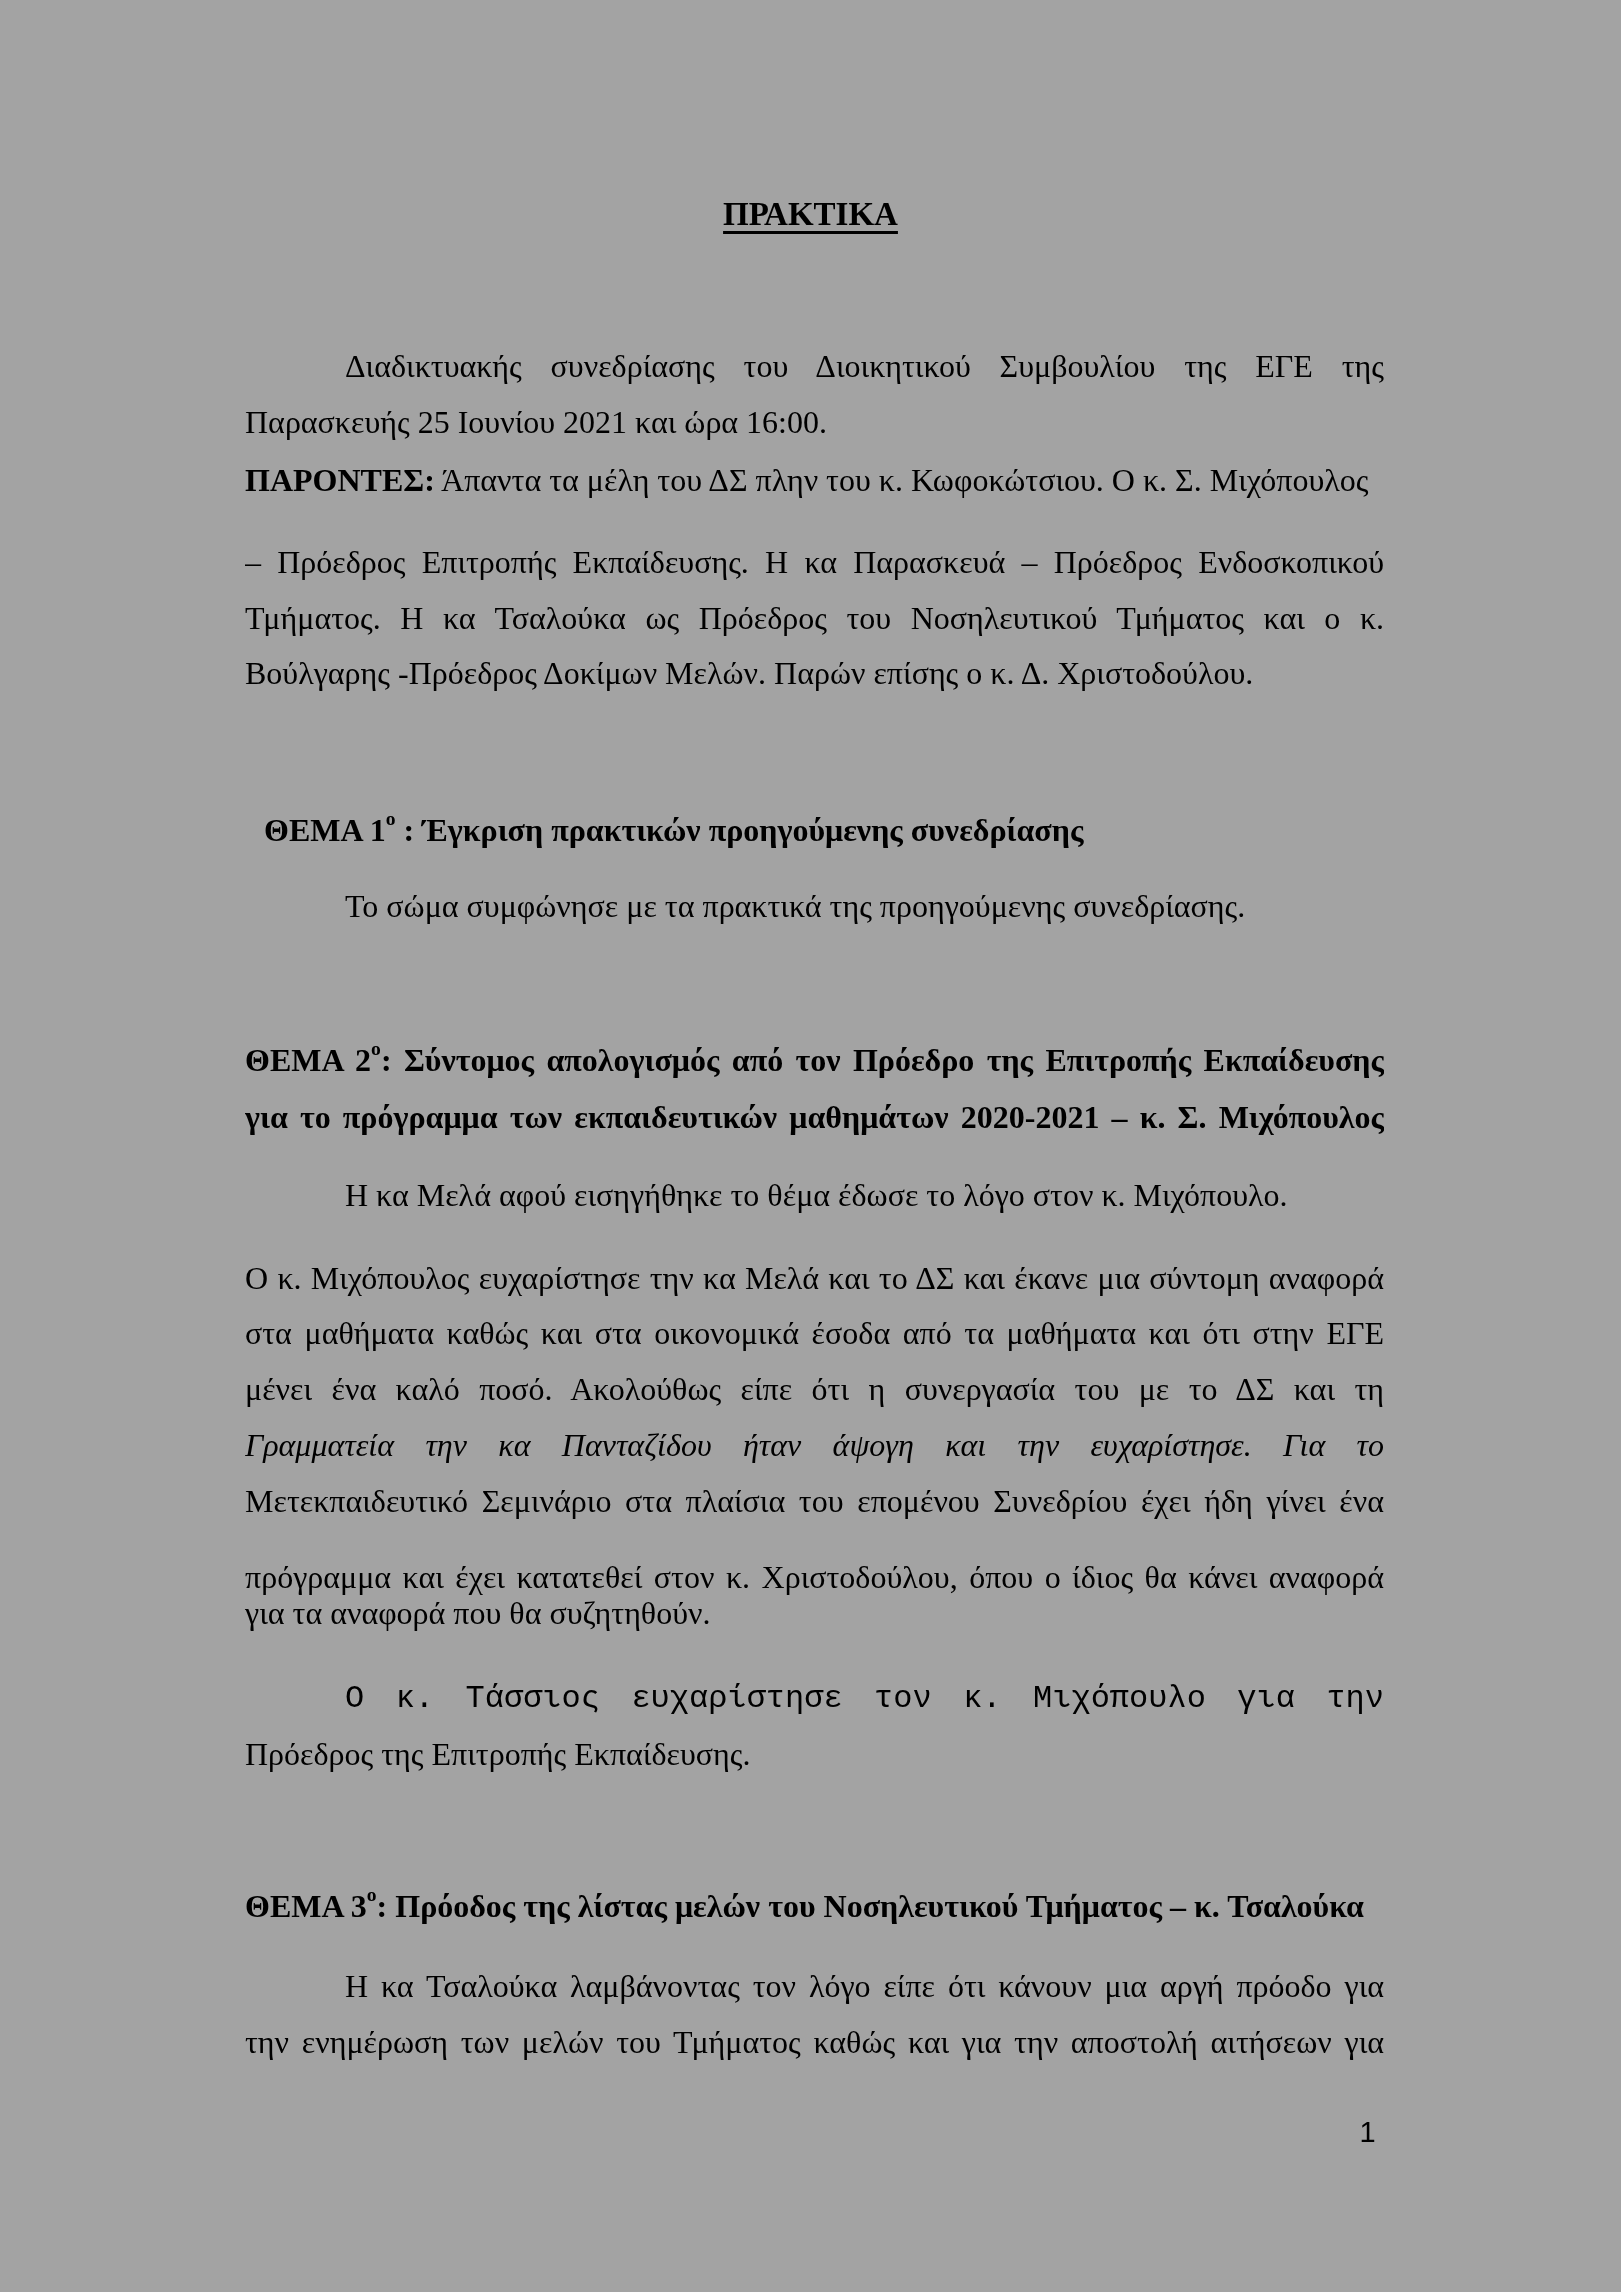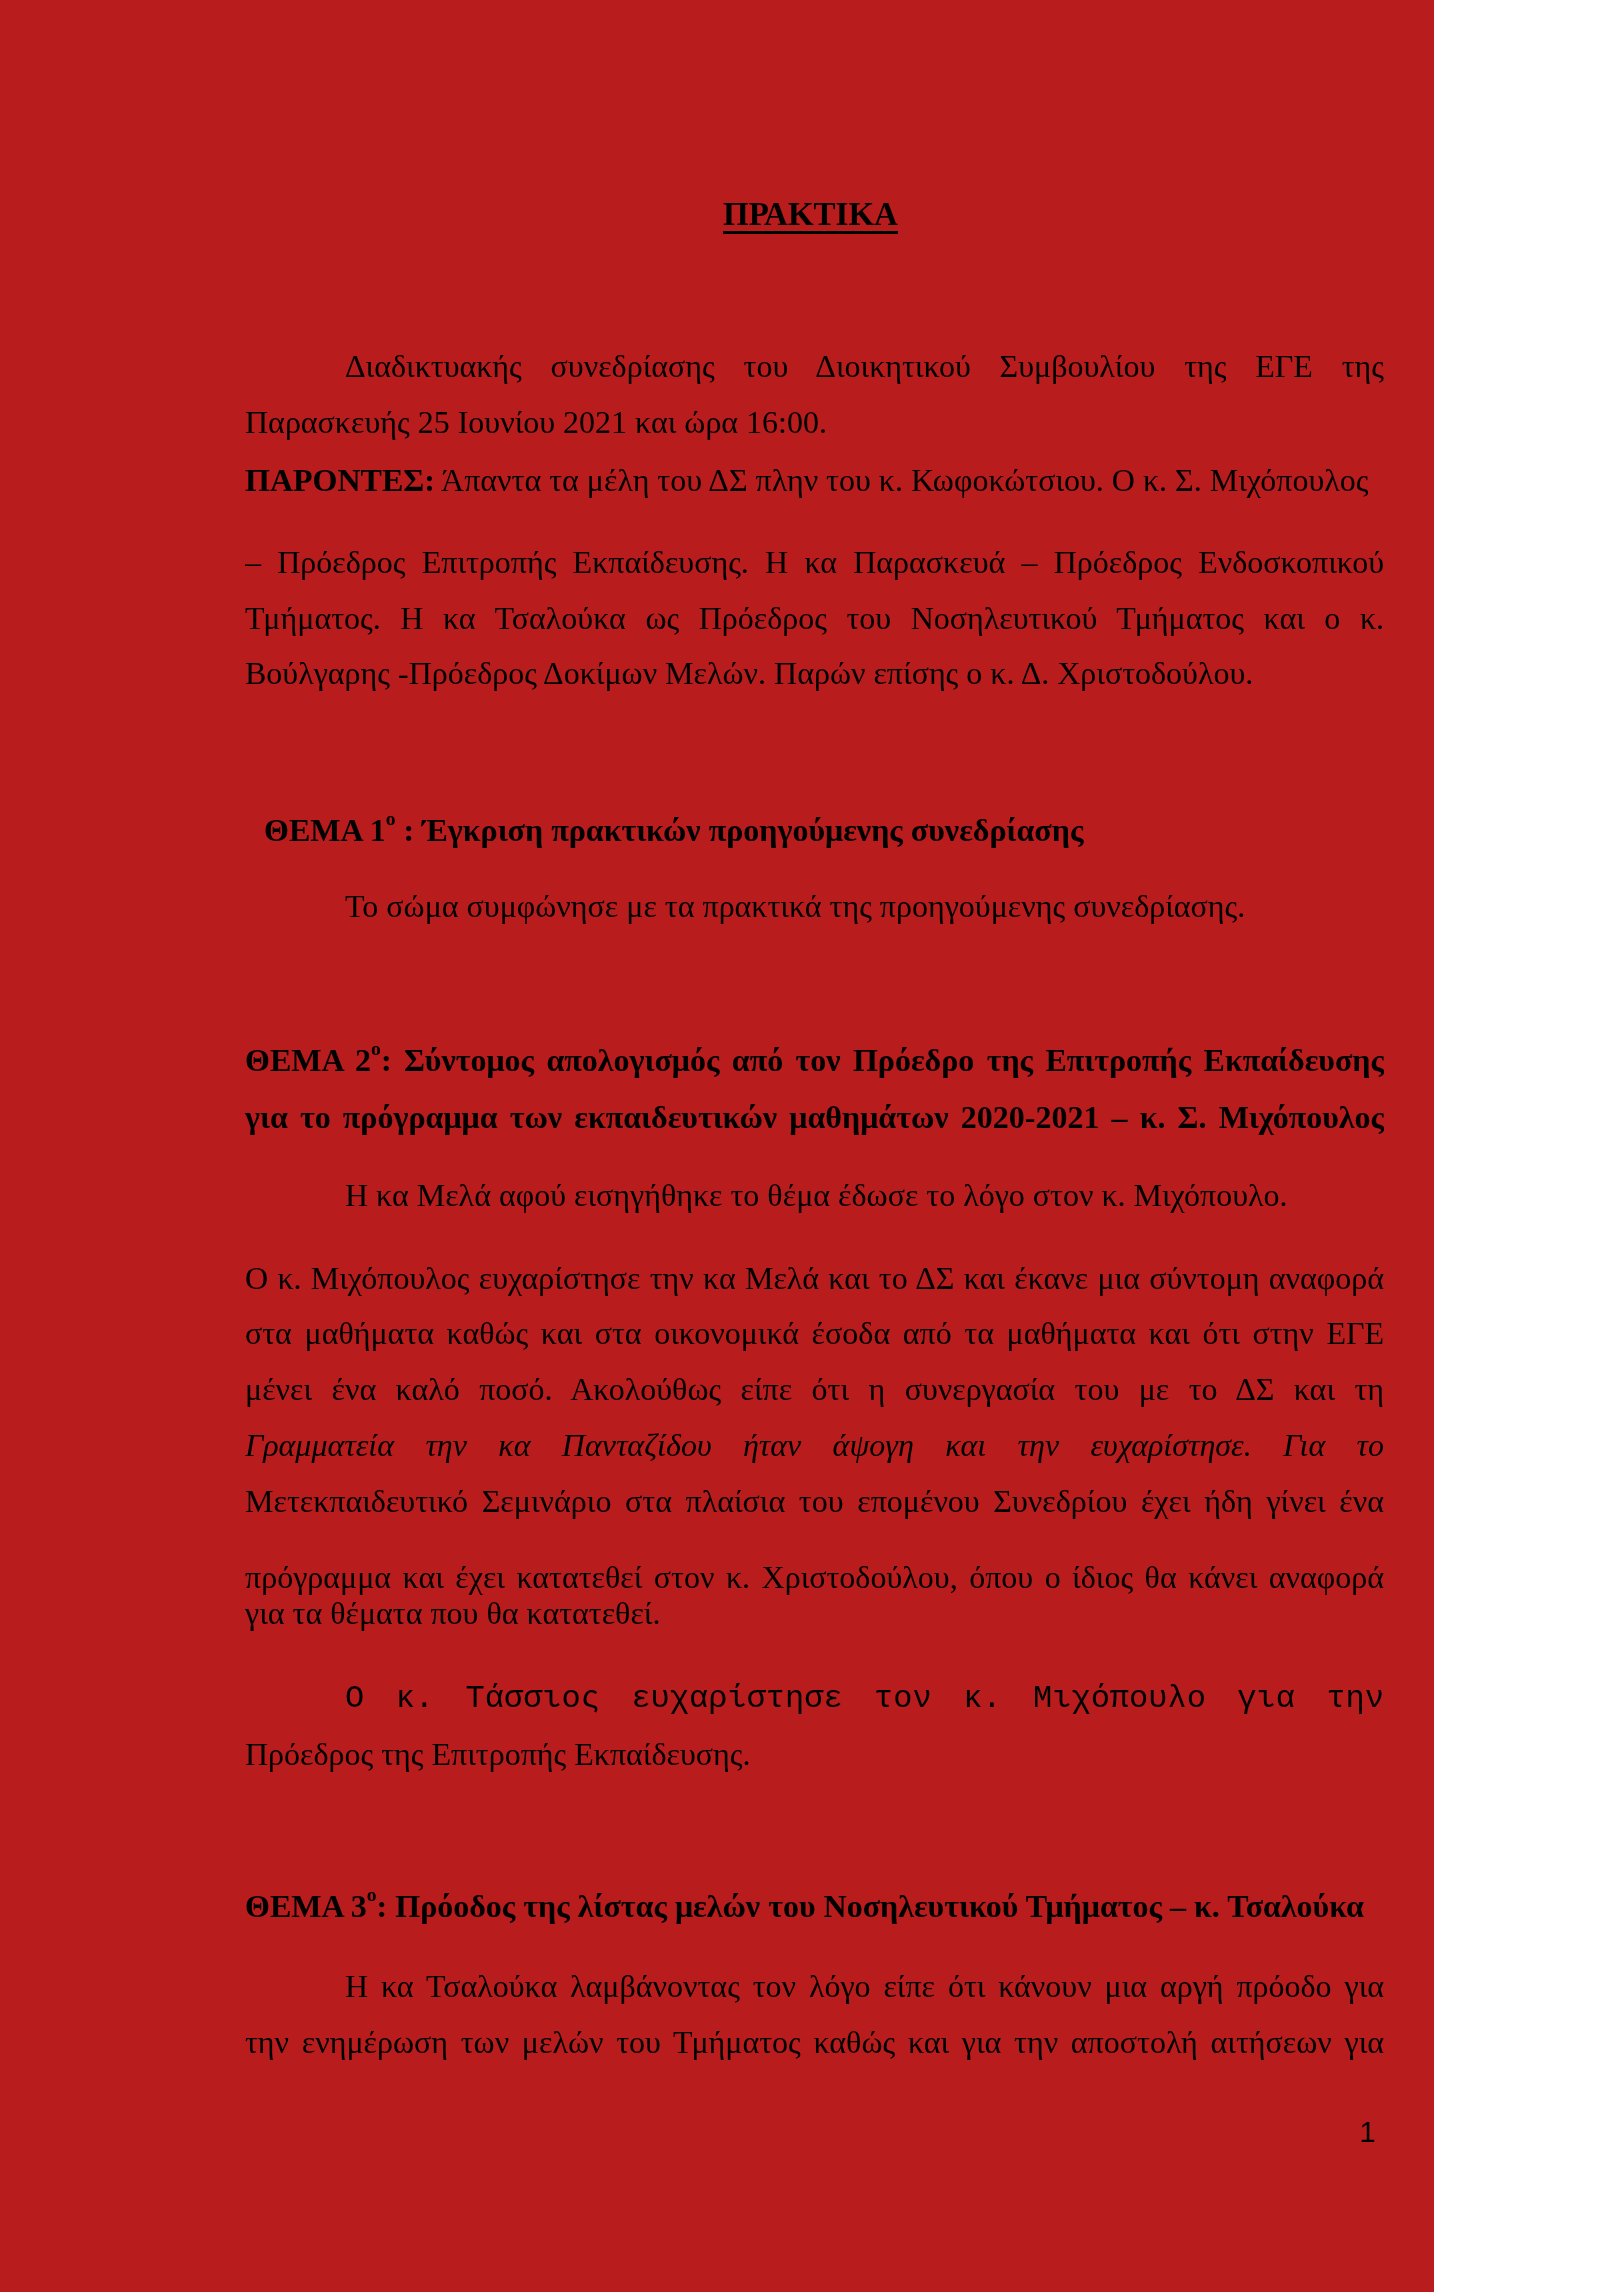--- a/index.html
+++ b/index.html
@@ -1,18 +1,18 @@
 <!DOCTYPE html>
 <html><head>
 <meta charset="utf-8">
 <style>
   html, body { margin: 0; padding: 0; background: #ffffff; }
   body { width: 1621px; height: 2293px; position: relative; overflow: hidden;
          font-family: "Liberation Serif", "DejaVu Serif", serif; color: #000; }
-  .page { position: absolute; left: 0; top: 0; width: 1434px; height: 2293px; background: #b91c1c; }
+  .page { position: absolute; left: 0; top: 0; width: 1621px; height: 2293px; background: #a3a3a3; }
   .line { position: absolute; left: 245px; width: 1139px; font-size: 32px; line-height: 39px;
           white-space: nowrap; }
   .just { text-align: justify; text-align-last: justify; white-space: normal; height: 39px; overflow: hidden; }
   .indent { left: 345px; width: 1039px; }
   .bold { font-weight: bold; }
   .title { position: absolute; left: 0; width: 1621px; text-align: center; font-size: 33px;
            font-weight: bold; text-decoration: underline; text-decoration-thickness: 2.9px;
            text-underline-offset: 5.9px; line-height: 39px; }
   .pagenum { position: absolute; left: 1353px; width: 29px; text-align: center;
              font-family: "Liberation Sans", "DejaVu Sans", sans-serif; font-size: 29px; line-height: 35px; }
@@ -48,21 +48,21 @@
 
     <div class="line indent" style="top:1176px;">Η κα Μελά αφού εισηγήθηκε το θέμα έδωσε το λόγο στον κ. Μιχόπουλο.</div>
 
     <div>
       <div class="line just" style="top:1259px;">Ο κ. Μιχόπουλος ευχαρίστησε την κα Μελά και το ΔΣ και έκανε μια σύντομη αναφορά</div>
       <div class="line just" style="top:1314px;">στα μαθήματα καθώς και στα οικονομικά έσοδα από τα μαθήματα και ότι στην ΕΓΕ</div>
       <div class="line just" style="top:1370px;">μένει ένα καλό ποσό. Ακολούθως είπε ότι η συνεργασία του με το ΔΣ και τη</div>
       <div class="line just" style="top:1426px;font-style:italic;">Γραμματεία την κα Πανταζίδου ήταν άψογη και την ευχαρίστησε. Για το</div>
       <div class="line just" style="top:1482px;">Μετεκπαιδευτικό Σεμινάριο στα πλαίσια του επομένου Συνεδρίου έχει ήδη γίνει ένα</div>
       <div class="line just" style="top:1538px;margin-top:20px;">πρόγραμμα και έχει κατατεθεί στον κ. Χριστοδούλου, όπου ο ίδιος θα κάνει αναφορά</div>
-      <div class="line" style="top:1594px;">για τα θέματα που θα κατατεθεί.</div>
+      <div class="line" style="top:1594px;">για τα αναφορά που θα συζητηθούν.</div>
     </div>
 
     <div>
       <div class="line just indent" style="top:1679px;font-family:Liberation Mono, monospace;">Ο κ. Τάσσιος ευχαρίστησε τον κ. Μιχόπουλο για την προσφορά του ως</div>
       <div class="line" style="top:1735px;">Πρόεδρος της Επιτροπής Εκπαίδευσης.</div>
     </div>
   </div>
 
   <div>
     <div class="line bold" style="top:1887px;"><span>ΘΕΜΑ 3</span><sup>ο</sup><span>: Πρόοδος της λίστας μελών του Νοσηλευτικού Τμήματος – κ. Τσαλούκα</span></div>

